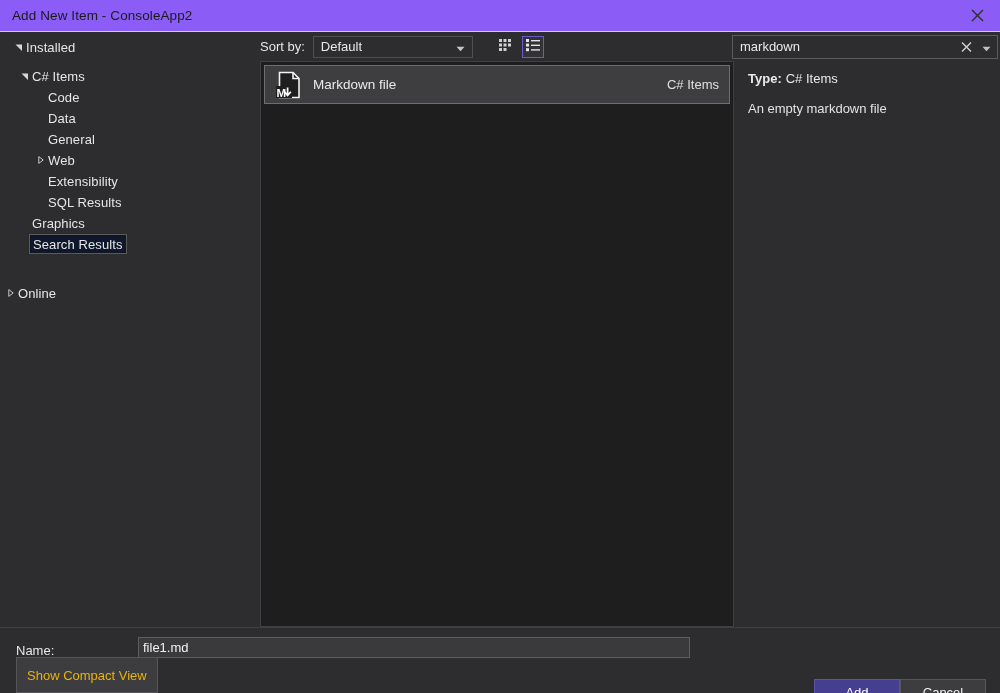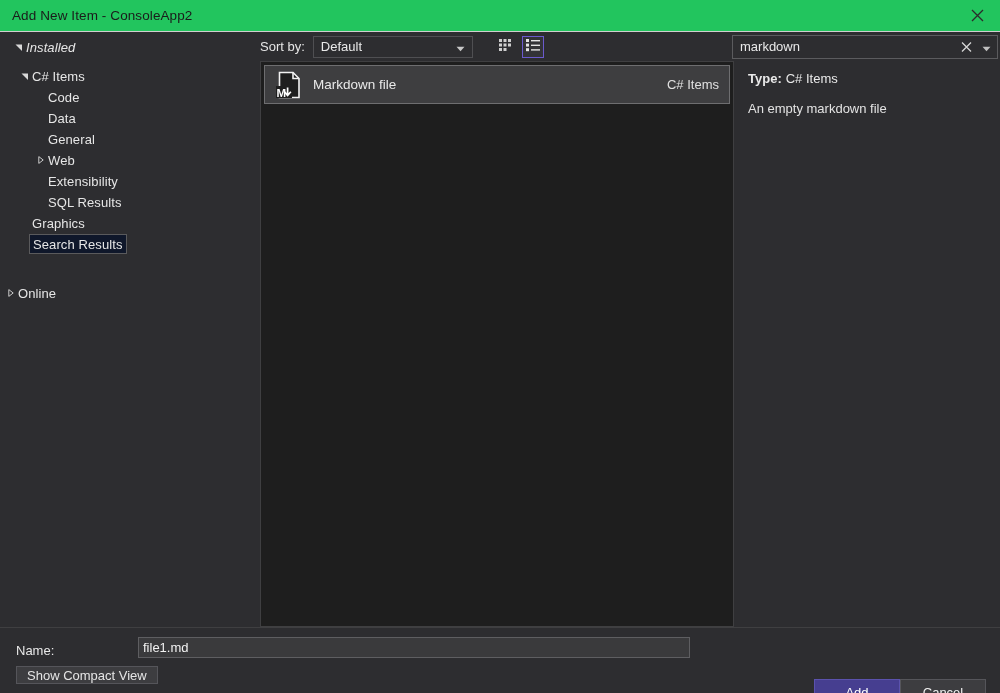--- a/index.html
+++ b/index.html
@@ -12,21 +12,21 @@
   .dialog {
     position: relative;
     width: 1000px; height: 693px;
     background: #2d2d30;
     display: flex; flex-direction: column;
   }
 
   
   .titlebar {
     height: 32px; flex: 0 0 32px;
-    background: #22c55e;
+    background: #8b5cf6;
     border-bottom: 1px solid #cfcfcf;
     display: flex; align-items: center;
     position: relative;
   }
   .titlebar-text {
     font-size: 13.5px; color: #1b1b1b;
     padding-left: 12px; letter-spacing: .1px;
     white-space: nowrap;
   }
   .close-btn {
@@ -182,23 +182,23 @@
     display: flex; align-items: center;
     padding-left: 4px;
   }
   .nameinput .v { font-size: 13px; color: #f2f2f2; }
   .btnrow {
     display: flex; align-items: center;
     height: 34px; padding-left: 16px;
     position: relative;
   }
   .compactbtn {
-    height: 18px; min-width: 128px;
+    height: 36px; min-width: 128px;
     background: #3d3d40; border: 1px solid #55555a;
-    color: #e5e5e5; font-size: 13px;
+    color: #eab308; font-size: 13px;
     display: flex; align-items: center; justify-content: center;
     padding: 0 10px; cursor: pointer;
     font-family: "Liberation Sans", sans-serif;
   }
   .actions {
     position: absolute; right: 14px; top: 17px;
     height: 34px; display: flex; align-items: center; 
   }
   .btn {
     width: 86px; height: 26px;
@@ -222,21 +222,21 @@
         <path d="M1 1 L12 12 M12 1 L1 12" stroke="#2b2b2b" stroke-width="1.3" fill="none"></path>
       </svg>
     </div>
   </div>
 
   <div class="body">
 
     <div class="toolrow">
 
       <div class="tree-head-zone">
-        <div class="tree-node" style="padding-left:4px;font-style:italic;">
+        <div class="tree-node" style="padding-left:4px;">
           <span class="caret">
             <svg width="8" height="8" viewBox="0 0 8 8">
                 <path d="M0.5 1.5 L7 1.5 L7 8 Z" fill="#d8d8d8"></path>
               </svg>
           </span>
           <span class="tree-label-wrap"><span class="tree-label">Installed</span></span>
         </div>
       </div>
 
       <div class="sortzone">

